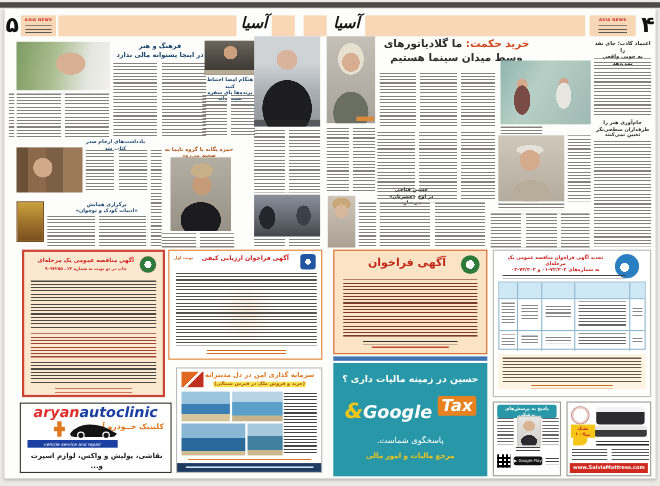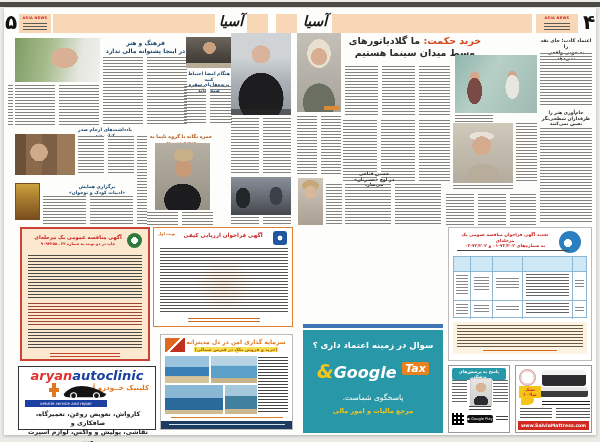--- a/index.html
+++ b/index.html
@@ -144,21 +144,20 @@
          linear-gradient(#e07820,#e07820) 50% 50%/10px 4px no-repeat,
          linear-gradient(#e07820,#e07820) 50% 50%/4px 14px no-repeat;"></div>
     <svg class="abs" style="left:40px;top:14px;" width="52" height="18" viewBox="0 0 60 22">
       <path d="M4 16 q8 -10 22 -10 q14 0 26 8 l4 2 q-2 4 -6 4 l-40 0 q-6 0 -6 -4z" fill="#141414"></path>
       <circle cx="16" cy="18" r="3.6" fill="#141414" stroke="#fff" stroke-width="1.4"></circle>
       <circle cx="44" cy="18" r="3.6" fill="#141414" stroke="#fff" stroke-width="1.4"></circle>
     </svg>
     <div class="abs" style="left:6px;top:33px;width:82px;height:7px;background:#1a3fa0;color:#fff;
          font-size:4px;text-align:center;line-height:7px;font-style:italic;">vehicle service and repair</div>
     <div class="abs fa" style="left:4px;top:43px;width:130px;font-size:6.4px;font-weight:700;color:#222;text-align:center;line-height:1.4;">
-      <div>کارواش، تعویض روغن، تعمیرگاه، صافکاری و</div>
       <div>نقاشی، پولیش و واکس، لوازم اسپرت و...</div>
     </div>
   </div>
 
   <div class="abs adbox" style="left:160px;top:334px;width:133px;height:96px;background:#fff;border:1px solid #bbb;">
     <div class="abs" style="left:4px;top:3px;width:20px;height:14px;
          background:linear-gradient(135deg,#e06820 0 45%,#fff 46% 55%,#c03020 56%);"></div>
     <div class="abs fa" style="right:4px;top:3px;width:104px;font-size:6px;font-weight:700;color:#e07820;text-align:center;">سرمایه گذاری امن در دل مدیترانه شرقی</div>
     <div class="abs fa" style="right:14px;top:12px;width:84px;font-size:4.4px;font-weight:700;color:#b05a10;
          background:#f5e050;text-align:center;">(خرید و فروش ملک در قبرس شمالی)</div>
@@ -224,20 +223,28 @@
     <div>در اوج «حسرتان» می‌سازد</div>
   </div>
   <div class="abs" style="left:298px;top:178px;width:25px;height:47px;
               background:radial-gradient(ellipse 40% 22% at 50% 30%,#d8b89a 0 60%,rgba(0,0,0,0) 61%),
                          radial-gradient(ellipse 55% 20% at 50% 16%,#c8a878 0 60%,rgba(0,0,0,0) 61%),
                          linear-gradient(180deg,#cfc5b8,#aaa093);"></div>
   <div class="abs gk" style="left:326px;top:184px;width:16px;height:41px;--cw:16px;"></div>
   <div class="abs gk" style="left:345px;top:184px;width:96px;height:41px;--cw:46px;"></div>
   <div class="abs gk" style="left:446px;top:194px;width:90px;height:31px;--cw:28px;"></div>
 
+  <div class="abs adbox" style="left:303px;top:227px;width:140px;height:95px;background:#fbe3c6;border:1.5px solid #d86a28;">
+    <div class="abs" style="right:6px;top:4px;width:17px;height:17px;border-radius:50%;
+         background:radial-gradient(circle at 50% 50%,#fff 0 32%,#2d7a3a 33%);"></div>
+    <div class="abs hl" style="left:24px;top:6px;width:84px;font-size:10px;color:#c22818;">آگهی فراخوان</div>
+    <div class="abs gk1" style="left:8px;top:26px;width:122px;height:52px;--lc:#7a3b2e;"></div>
+    <div class="abs gk1" style="left:26px;top:82px;width:86px;height:3px;--lc:#333;"></div>
+    <div class="abs gk1" style="left:34px;top:87px;width:70px;height:3px;--lc:#c2452f;"></div>
+  </div>
   <div class="abs" style="left:303px;top:324px;width:140px;height:4px;background:#3f74b5;"></div>
 
   <div class="abs adbox" style="left:448px;top:227px;width:144px;height:134px;background:#fff;border:1px solid #bbb;">
     <div class="abs" style="right:10px;top:3px;width:22px;height:22px;border-radius:50%;
          background:radial-gradient(circle at 40% 55%,#fff 0 22%,#2a7fc0 23% 75%,#7fb8e0 76%);"></div>
     <div class="abs hl" style="left:4px;top:4px;width:104px;font-size:4.4px;color:#c22;">
       <div>تجدید آگهی فراخوان مناقصه عمومی یک مرحله‌ای</div>
       <div>به شماره‌های ۷۲/۲۰۲-۰۱ و ۷۲/۲۰۲-۰۲</div>
     </div>
     <div class="abs gk1" style="left:8px;top:22px;width:112px;height:3px;--lc:#444;"></div>
@@ -284,24 +291,24 @@
           </div>
       </div>
     </div>
     <div class="abs" style="left:4px;top:94px;width:134px;height:32px;background:#fdf3e3;">
       <div class="abs gk1" style="left:4px;top:3px;width:126px;height:24px;--lc:#6a5a44;"></div>
       <div class="abs gk1" style="left:30px;top:28px;width:74px;height:3px;--lc:#d06a20;"></div>
     </div>
   </div>
 
   <div class="abs adbox" style="left:303px;top:330px;width:140px;height:103px;background:#2898a8;color:#fff;text-align:center;">
-    <div class="fa" style="margin-top:10px;font-size:8.5px;font-weight:700;">سوال در زمینه اعتماد داری ؟</div>
+    <div class="fa" style="margin-top:10px;font-size:8.5px;font-weight:700;">حسین در زمینه مالیات داری ؟</div>
     <div style="margin-top:12px;font-style:italic;font-weight:700;font-size:16px;line-height:1;">
       <span style="color:#f5c518;font-size:19px;">&amp;</span><span>Google</span>
-      <span style="background:#e8821e;border-radius:2px;padding:0 3px;font-size:11px;vertical-align:super;">Tax</span>
+      <span style="background:#e8821e;border-radius:2px;padding:0 3px;font-size:15px;vertical-align:super;">Tax</span>
     </div>
     <div class="fa" style="margin-top:12px;font-size:7.5px;">پاسخگوی شماست.</div>
     <div class="fa" style="margin-top:5px;font-size:6.5px;font-weight:700;color:#f5c518;">مرجع مالیات و امور مالی</div>
   </div>
 
   <div class="abs adbox" style="left:448px;top:365px;width:62px;height:68px;background:#fff;border:1px solid #999;">
     <div class="fa" style="margin:2px 3px 0;background:#2898a8;color:#fff;border-radius:2px;
          font-size:4.2px;font-weight:700;text-align:center;padding:1px 0;">پاسخ به پرسش‌های پزشکی</div>
     <div class="abs" style="left:21px;top:12px;width:20px;height:26px;border:1px solid #ccc;
                 background:radial-gradient(ellipse 45% 30% at 50% 32%,#d8b494 0 60%,rgba(0,0,0,0) 61%),

